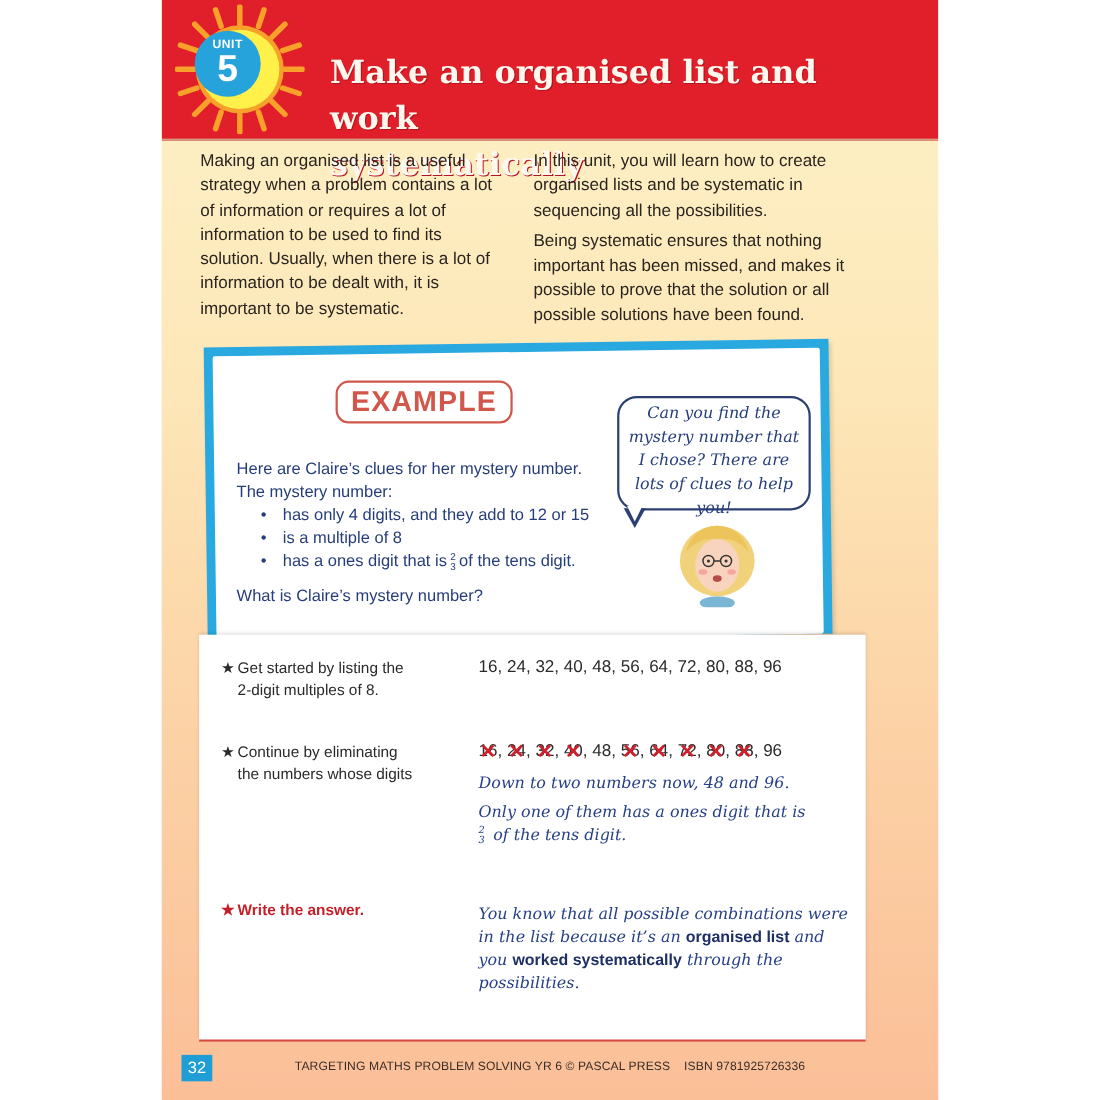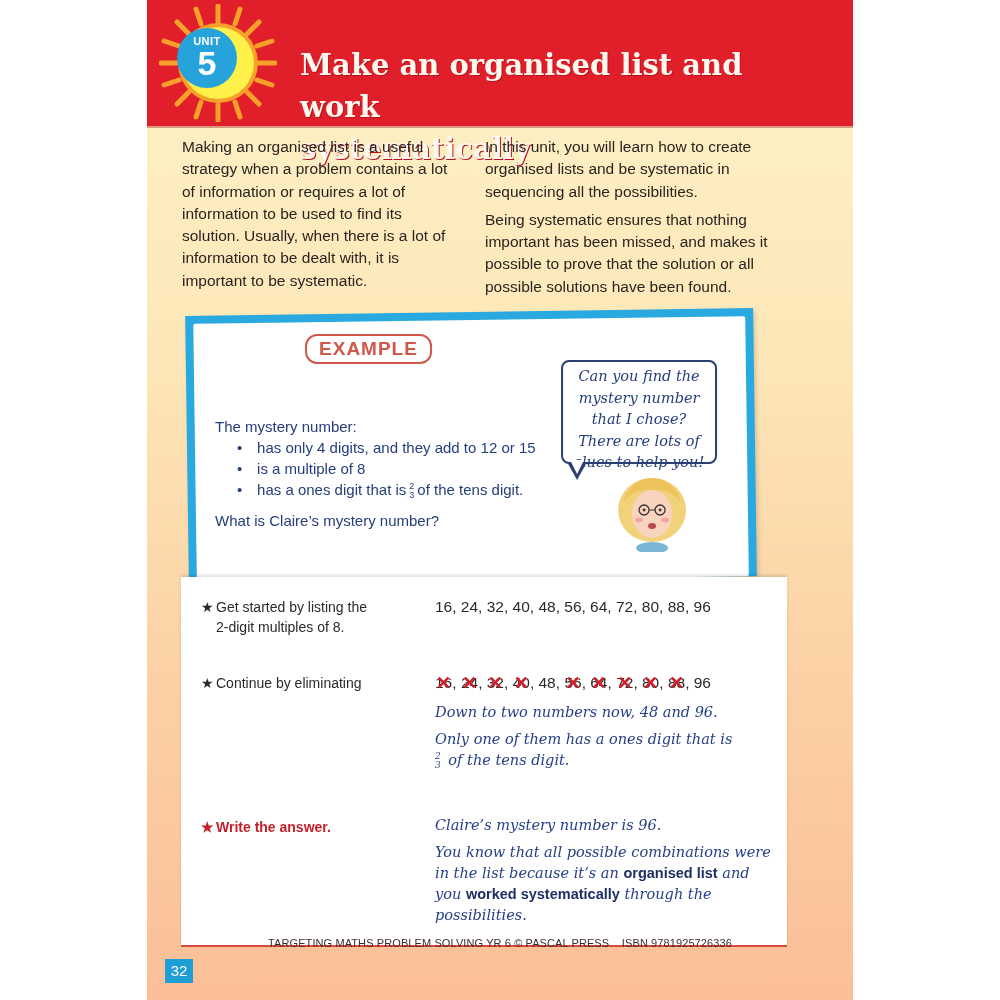--- a/index.html
+++ b/index.html
@@ -47,37 +47,37 @@
     background: #29a9df; transform: rotate(-0.8deg);
     box-shadow: 2px 3px 4px rgba(0,0,0,0.15);
   }
   .example-inner {
     position: absolute; left: 8px; top: 8px; right: 8px; bottom: 0;
     background: #ffffff; border-radius: 2px;
   }
   .example-inner-content { position: absolute; left: 0; top: 0; width: 100%; height: 100%; transform: rotate(0.8deg); }
 
   .example-badge {
-    position: absolute; left: 110px; top: 14px; padding: 2px 12px;
+    position: absolute; left: 110px; top: 26px; padding: 2px 12px;
     border: 2px solid #d0574a; border-radius: 12px; color: #d0574a;
-    font-size: 19px; font-weight: bold; letter-spacing: 1px; background: #fff;
+    font-size: 26px; font-weight: bold; letter-spacing: 1px; background: #fff;
   }
   .example-title {
     position: absolute; left: 20px; top: 64px; color: #d62a2f;
     font-family: "DejaVu Serif", serif; font-size: 21px; font-weight: bold;
   }
   .example-body { position: absolute; left: 20px; top: 96px; width: 360px; color: #253d7a; font-size: 15px; line-height: 21px; }
   .clue-list { list-style: none; margin-left: 22px; }
   .clue-list li { position: relative; padding-left: 20px; }
   .clue-list li::before { content: "•"; position: absolute; left: 0; top: 0; }
   .example-question { margin-top: 10px; }
 
   .speech {
-    position: absolute; left: 366px; top: 40px; width: 156px; height: 104px;
-    border: 2px solid #2b3f73; border-radius: 8px; background: #fff;
+    position: absolute; left: 366px; top: 40px; width: 176px; height: 104px;
+    border: 2px solid #2b3f73; border-radius: 18px; background: #fff;
     color: #253d7a; font-family: "DejaVu Serif", serif; font-style: italic;
     font-size: 14.5px; line-height: 21.5px; text-align: center; padding: 4px 6px;
   }
   .speech-tail {
     position: absolute; left: 4px; bottom: -18px; width: 0; height: 0;
     border-left: 10px solid transparent; border-right: 10px solid transparent;
     border-top: 18px solid #2b3f73;
   }
   .speech-tail::after {
     content: ""; position: absolute; left: -7px; top: -20px;
@@ -107,21 +107,21 @@
   }
   .frac { display: inline-block; font-size: 9px; line-height: 9px; text-align: center; vertical-align: middle; margin: 0 3px; }
   .frac span { display: block; }
 
   
   .page-num {
     position: absolute; left: 18px; top: 959px; width: 28px; height: 24px;
     background: #1f9ed6; color: #fff; font-size: 15px; text-align: center; line-height: 24px;
   }
   .footer-text {
-    position: absolute; left: 121px; top: 937px; color: #3a2e2a; font-size: 11px; letter-spacing: 0.1px;
+    position: absolute; left: 121px; top: 964px; color: #3a2e2a; font-size: 11px; letter-spacing: 0.1px;
   }
 </style>
 </head>
 <body>
 
 <div class="page">
 
   <div class="banner">
     <svg class="sun" viewBox="0 0 118 118">
       <g stroke="#f7a12a" stroke-width="5" stroke-linecap="round">
@@ -161,20 +161,21 @@
   <div class="intro intro-right">
     <p>In this unit, you will learn how to create organised lists and be systematic in sequencing all the possibilities.</p>
     <p>Being systematic ensures that nothing important has been missed, and makes it possible to prove that the solution or all possible solutions have been found.</p>
   </div>
 
   <div class="example-card">
     <div class="example-inner">
       <div class="example-inner-content">
         <div class="example-badge">EXAMPLE</div>
         <div class="example-body">
+          <div>Here are Claire’s clues for her mystery number.</div>
           <div>The mystery number:</div>
           <ul class="clue-list">
             <li>has only 4 digits, and they add to 12 or 15</li>
             <li>is a multiple of 8</li>
             <li><span>has a ones digit that is</span><span class="frac"><span>2</span><span>3</span></span><span>of the tens digit.</span></li>
           </ul>
           <div class="example-question">What is Claire’s mystery number?</div>
         </div>
 
         <div class="speech">
@@ -203,36 +204,36 @@
   <div class="working">
 
     <div class="step" style="top:20px;">
       <span class="star">★</span><span>Get started by listing the</span>
       <span class="indent">2-digit multiples of 8.</span>
     </div>
     <div class="answer" style="top:20px;">16, 24, 32, 40, 48, 56, 64, 72, 80, 88, 96</div>
 
     <div class="step" style="top:96px;">
       <span class="star">★</span><span>Continue by eliminating</span>
+      <span class="indent">the numbers whose digits</span>
     </div>
     <div class="answer" style="top:96px;">
       <div id="elim-list"><span class="num crossed">16</span>, <span class="num crossed">24</span>, <span class="num crossed">32</span>, <span class="num crossed">40</span>, <span class="num">48</span>, <span class="num crossed">56</span>, <span class="num crossed">64</span>, <span class="num crossed">72</span>, <span class="num crossed">80</span>, <span class="num crossed">88</span>, <span class="num">96</span></div>
       <div class="hand" style="margin-top:9px;">Down to two numbers now, 48 and 96.</div>
       <div class="hand" style="margin-top:6px;">
         <span>Only one of them has a ones digit that is</span><br>
         <span class="frac" style="margin-left:0;"><span>2</span><span>3</span></span>
         <span>of the tens digit.</span>
       </div>
     </div>
 
     <div class="step red" style="top:240px;">
       <span class="star">★</span><span>Write the answer.</span>
     </div>
     <div class="answer" style="top:238px;">
-      <div class="hand">Claire’s mystery number is 96.</div>
       <div class="hand" style="margin-top:6px;">
         <span>You know that all possible combinations were in the list because it’s an</span>
         <b>organised list</b>
         <span>and you</span>
         <b>worked systematically</b>
         <span>through the possibilities.</span>
       </div>
     </div>
   </div>
 

